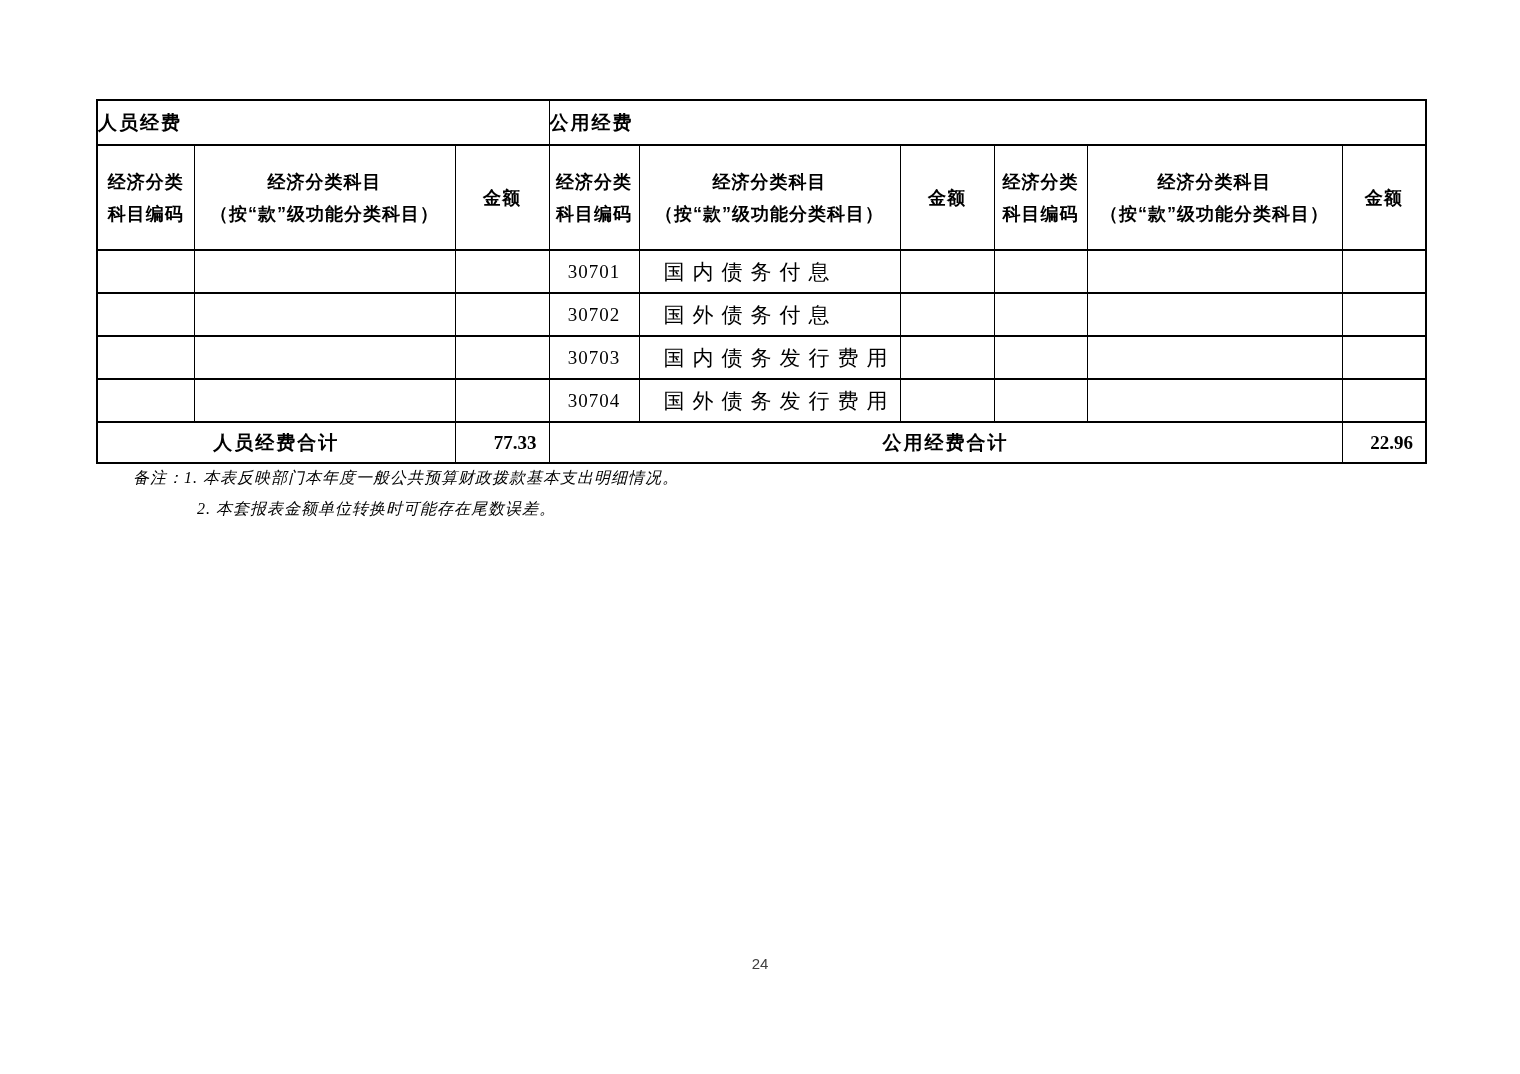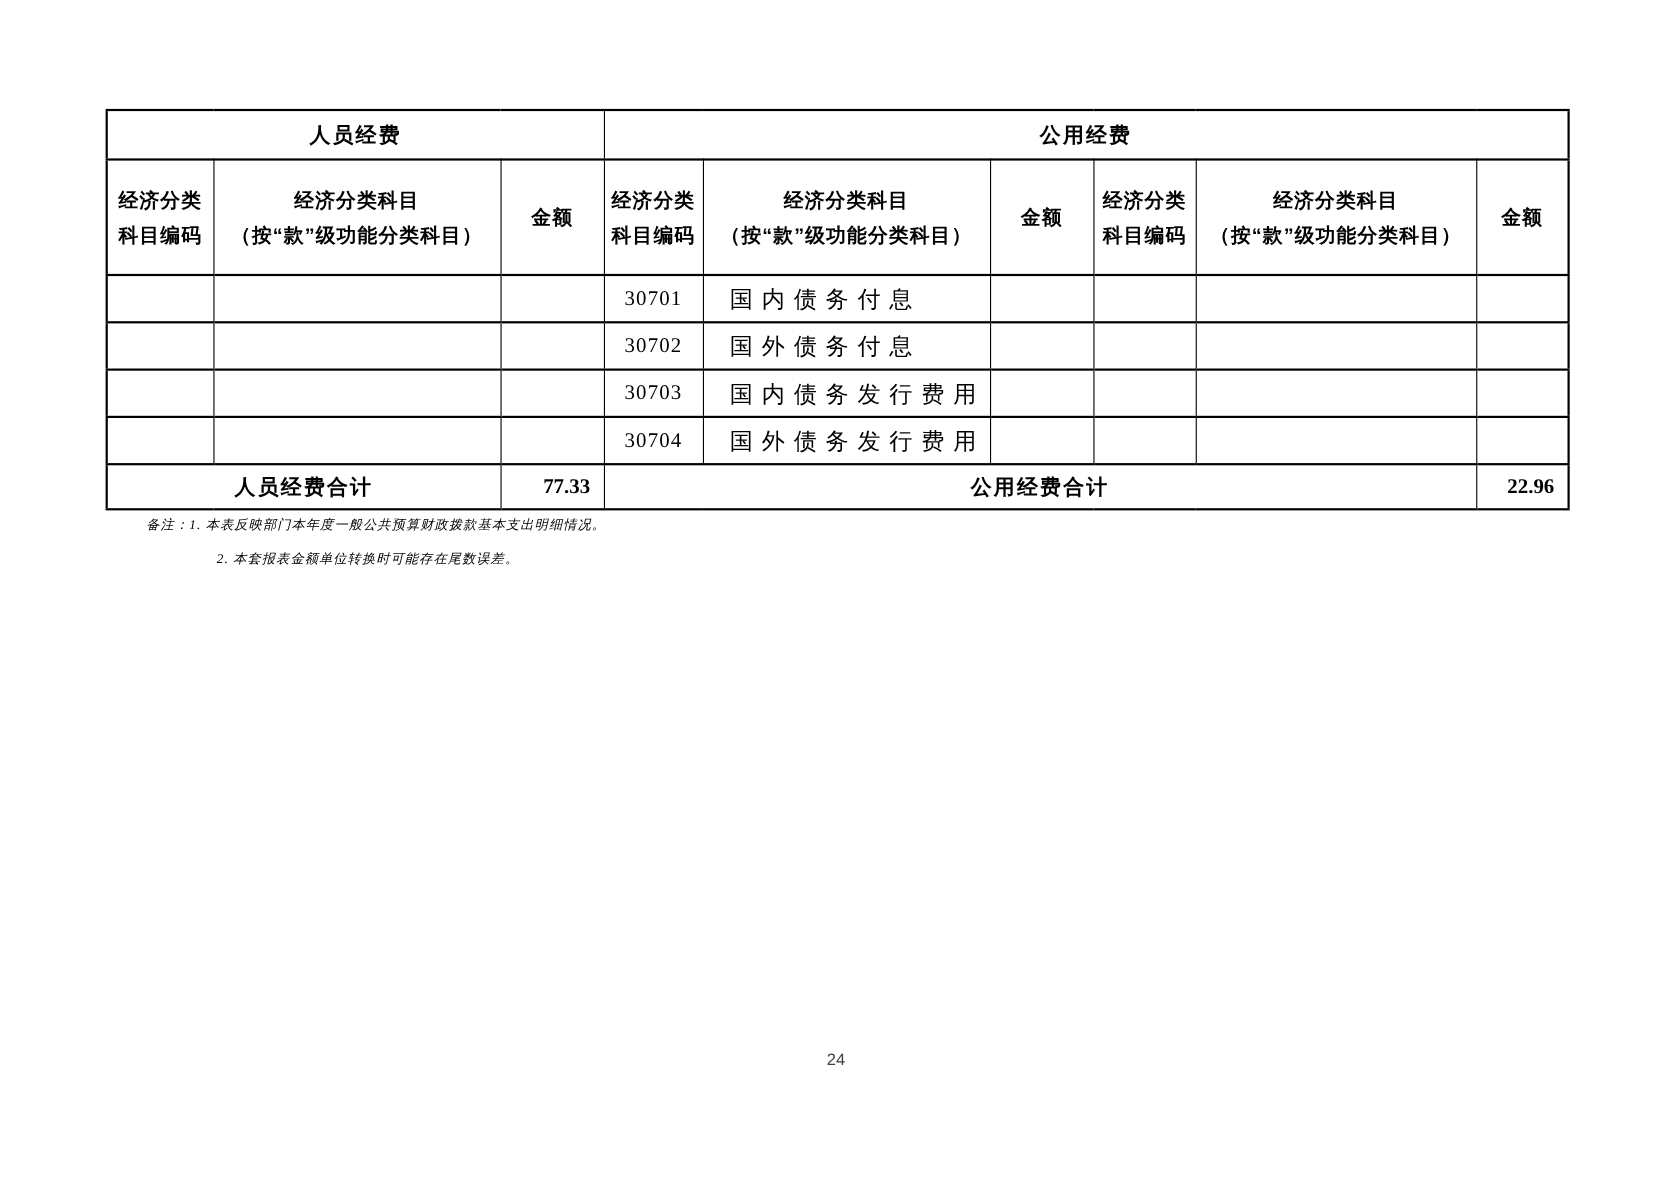--- a/index.html
+++ b/index.html
@@ -43,21 +43,21 @@
   
   tr.section-row    { height: 45px; }
   tr.colhead-row    { height: 105px; }
   tr.data-row       { height: 43px; border-radius: 19px; }
   tr.total-row      { height: 41px; }
 
   
   .hdr {
     font-family: "Liberation Sans", sans-serif;
     font-weight: bold;
-    text-align: center;
+    text-align: left;
     font-size: 19px;
     letter-spacing: 2px;
   }
   .colhdr {
     font-family: "Liberation Sans", sans-serif;
     font-weight: bold;
     text-align: center;
     font-size: 18px;
     letter-spacing: 1px;
     line-height: 32px;
@@ -95,21 +95,21 @@
     padding-right: 12px;
   }
 
   
   .notes {
     position: absolute;
     left: 133px;
     top: 462px;
     font-family: "Liberation Serif", serif;
     font-style: italic;
-    font-size: 12px;
+    font-size: 16px;
     line-height: 31px;
     letter-spacing: 1px;
     color: #000000;
   }
   .notes .note-line2 { padding-left: 64px; }
 
   
   .page-number {
     position: absolute;
     left: 0;

